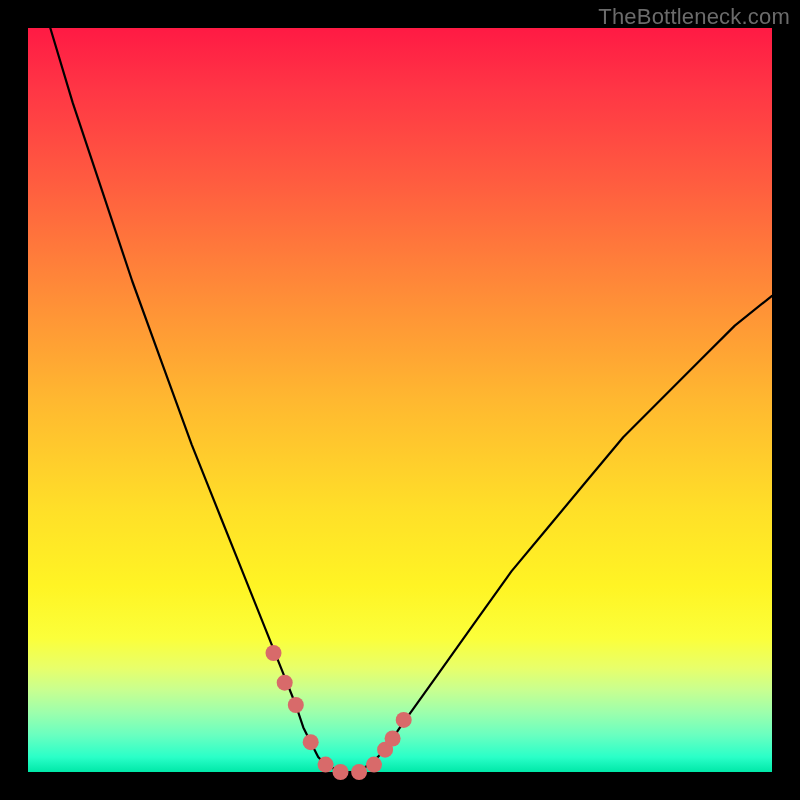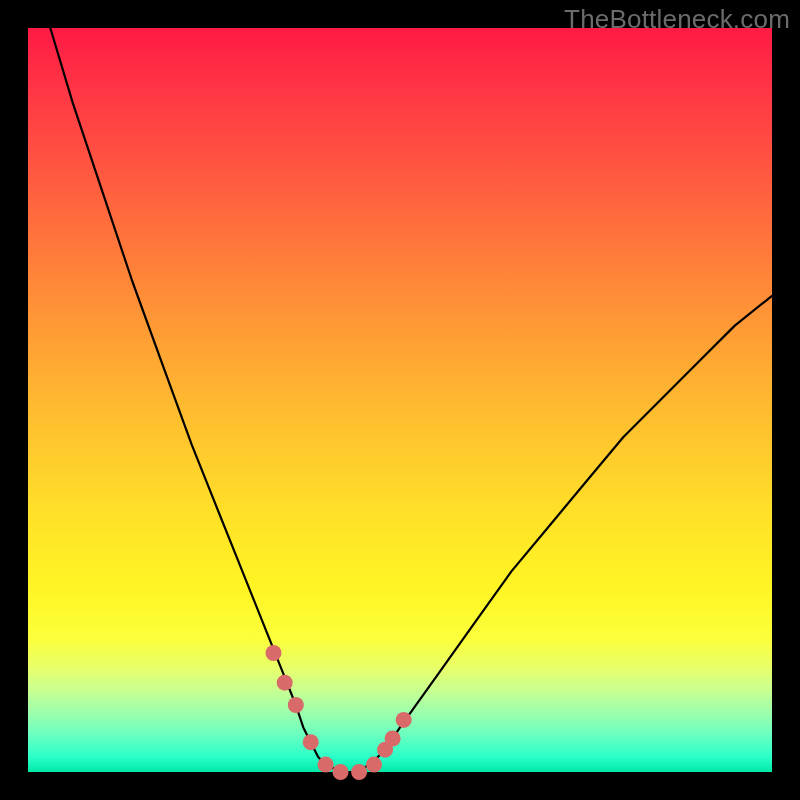--- a/index.html
+++ b/index.html
@@ -32,21 +32,21 @@
       #6affc0 95%,
       #2affc8 98%,
       #00e8a8 100%
     );
   }
   .watermark {
     position: absolute;
     top: 4px;
     right: 10px;
     color: #6b6b6b;
-    font-size: 26px;
+    font-size: 22px;
     font-weight: 500;
     letter-spacing: 0.2px;
     user-select: none;
   }
   svg.plot {
     position: absolute;
     left: 0;
     top: 0;
     width: 744px;
     height: 744px;

